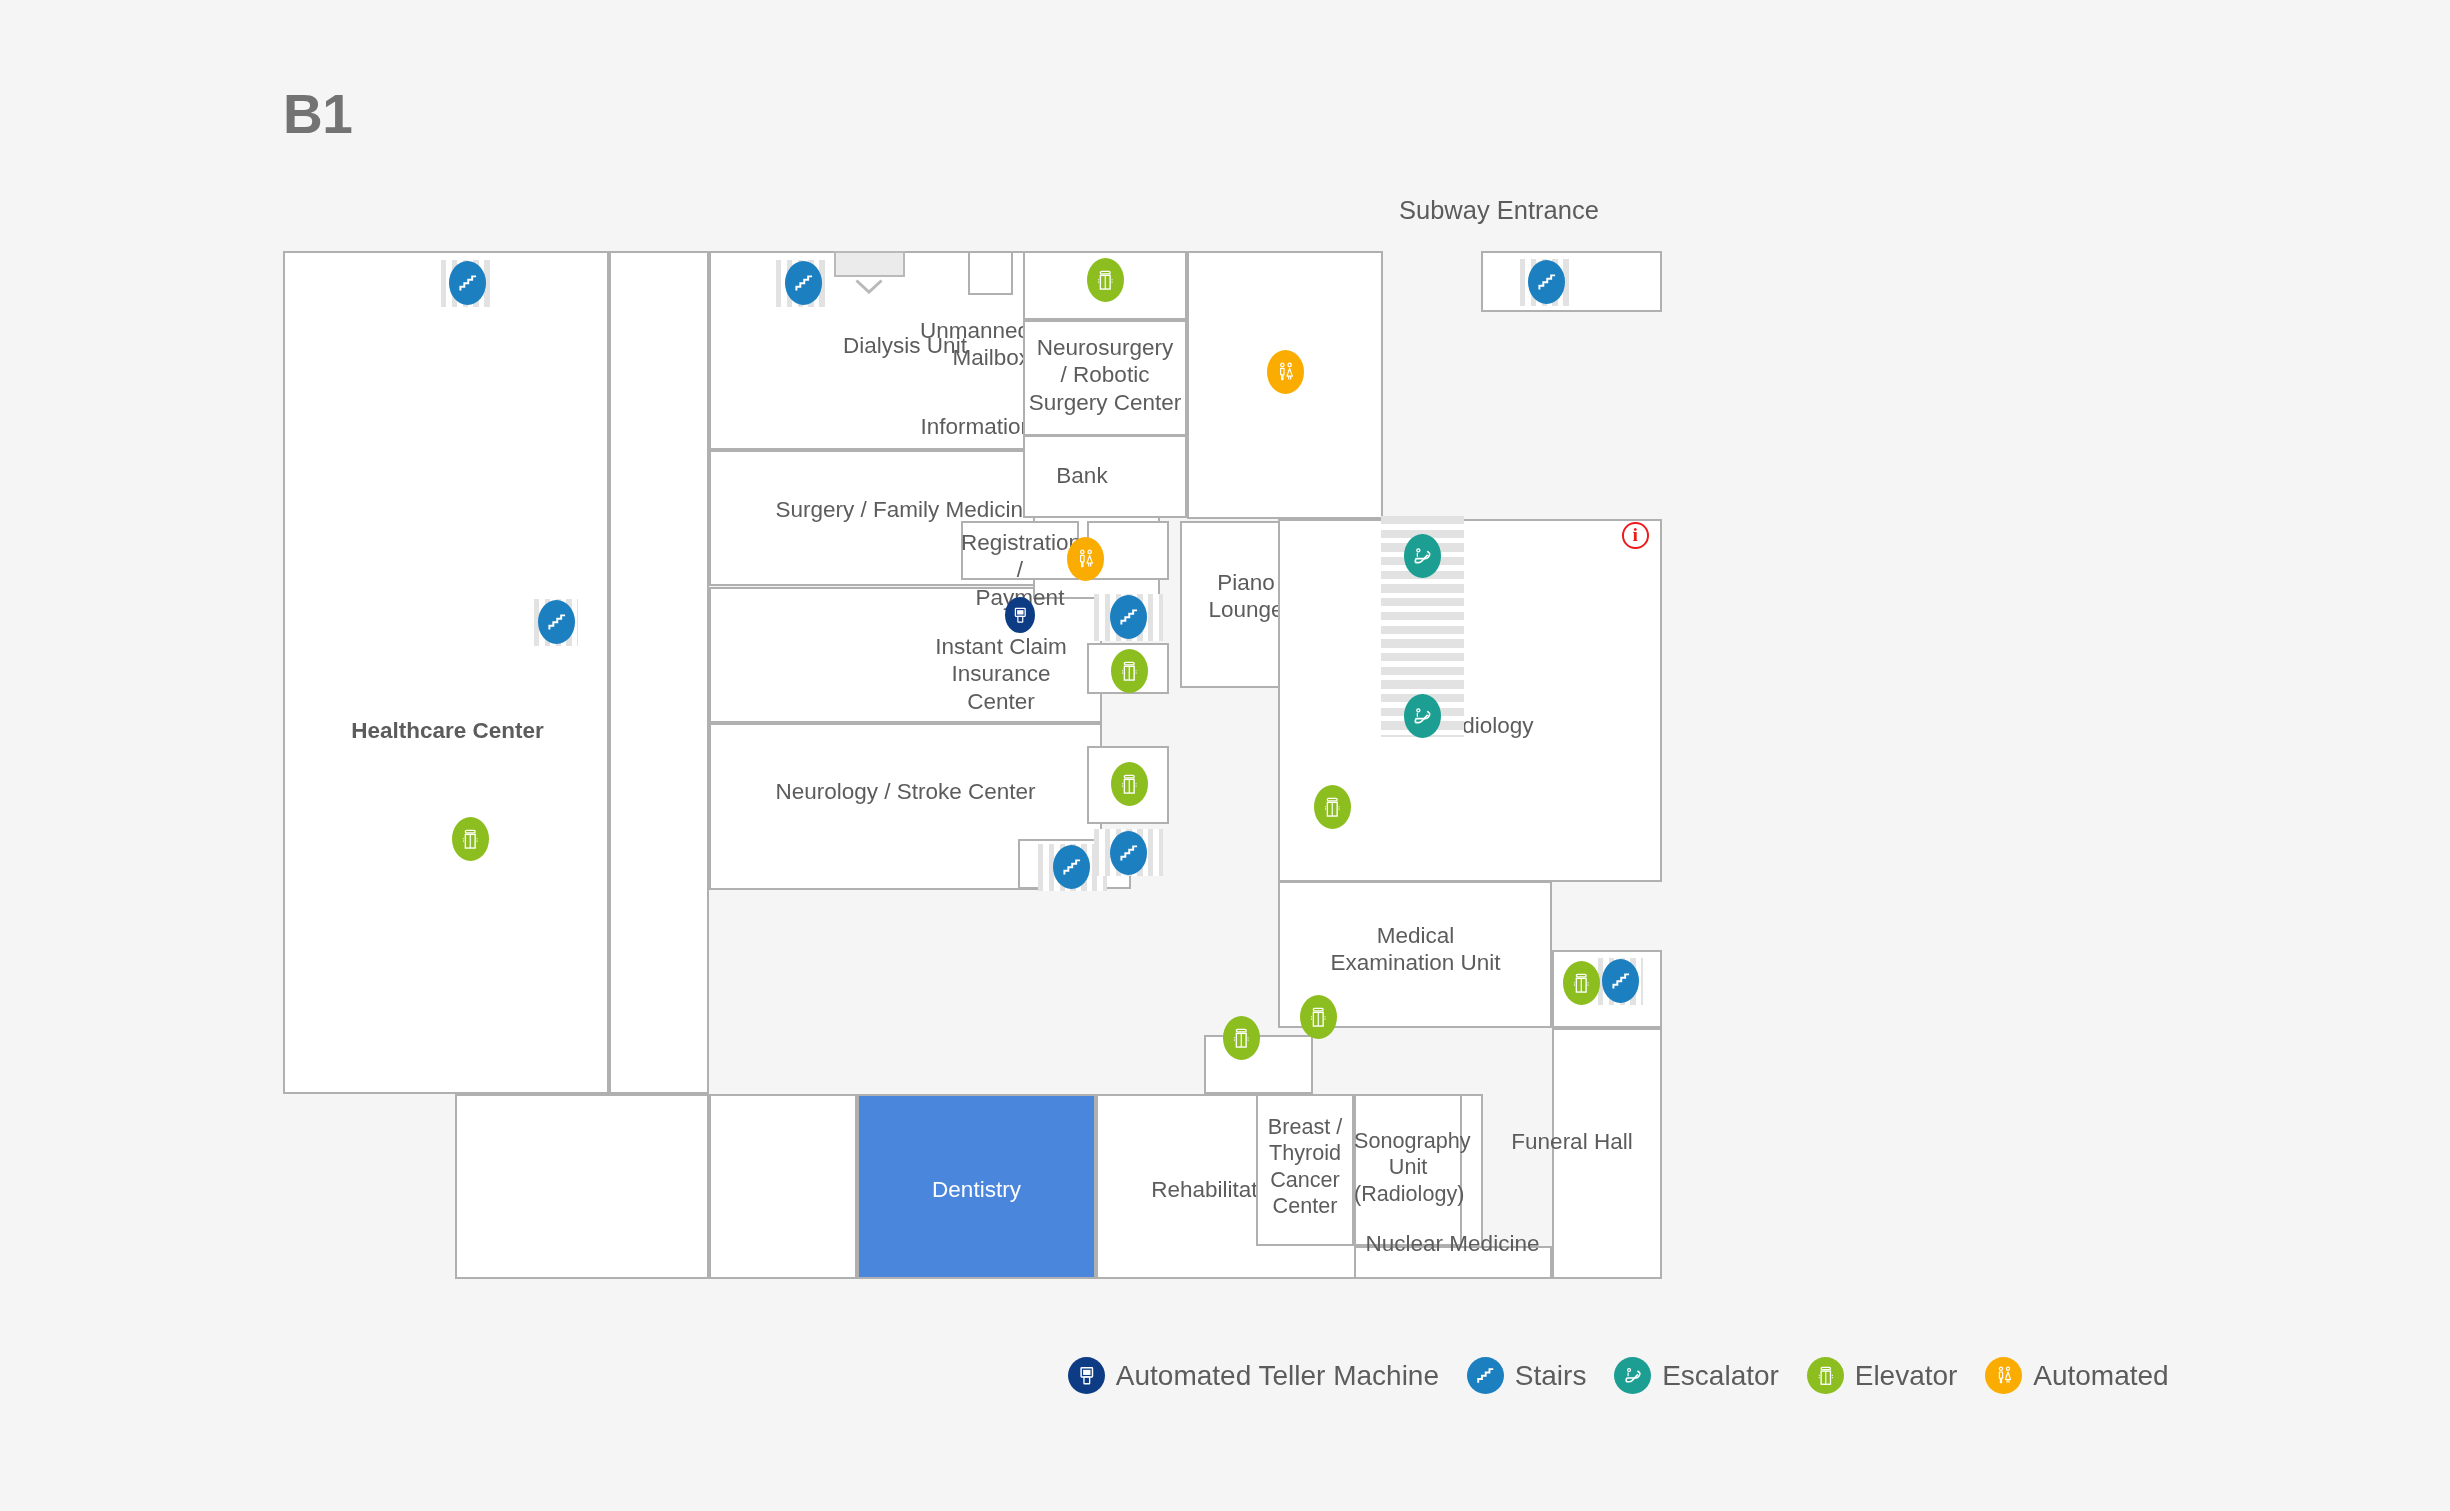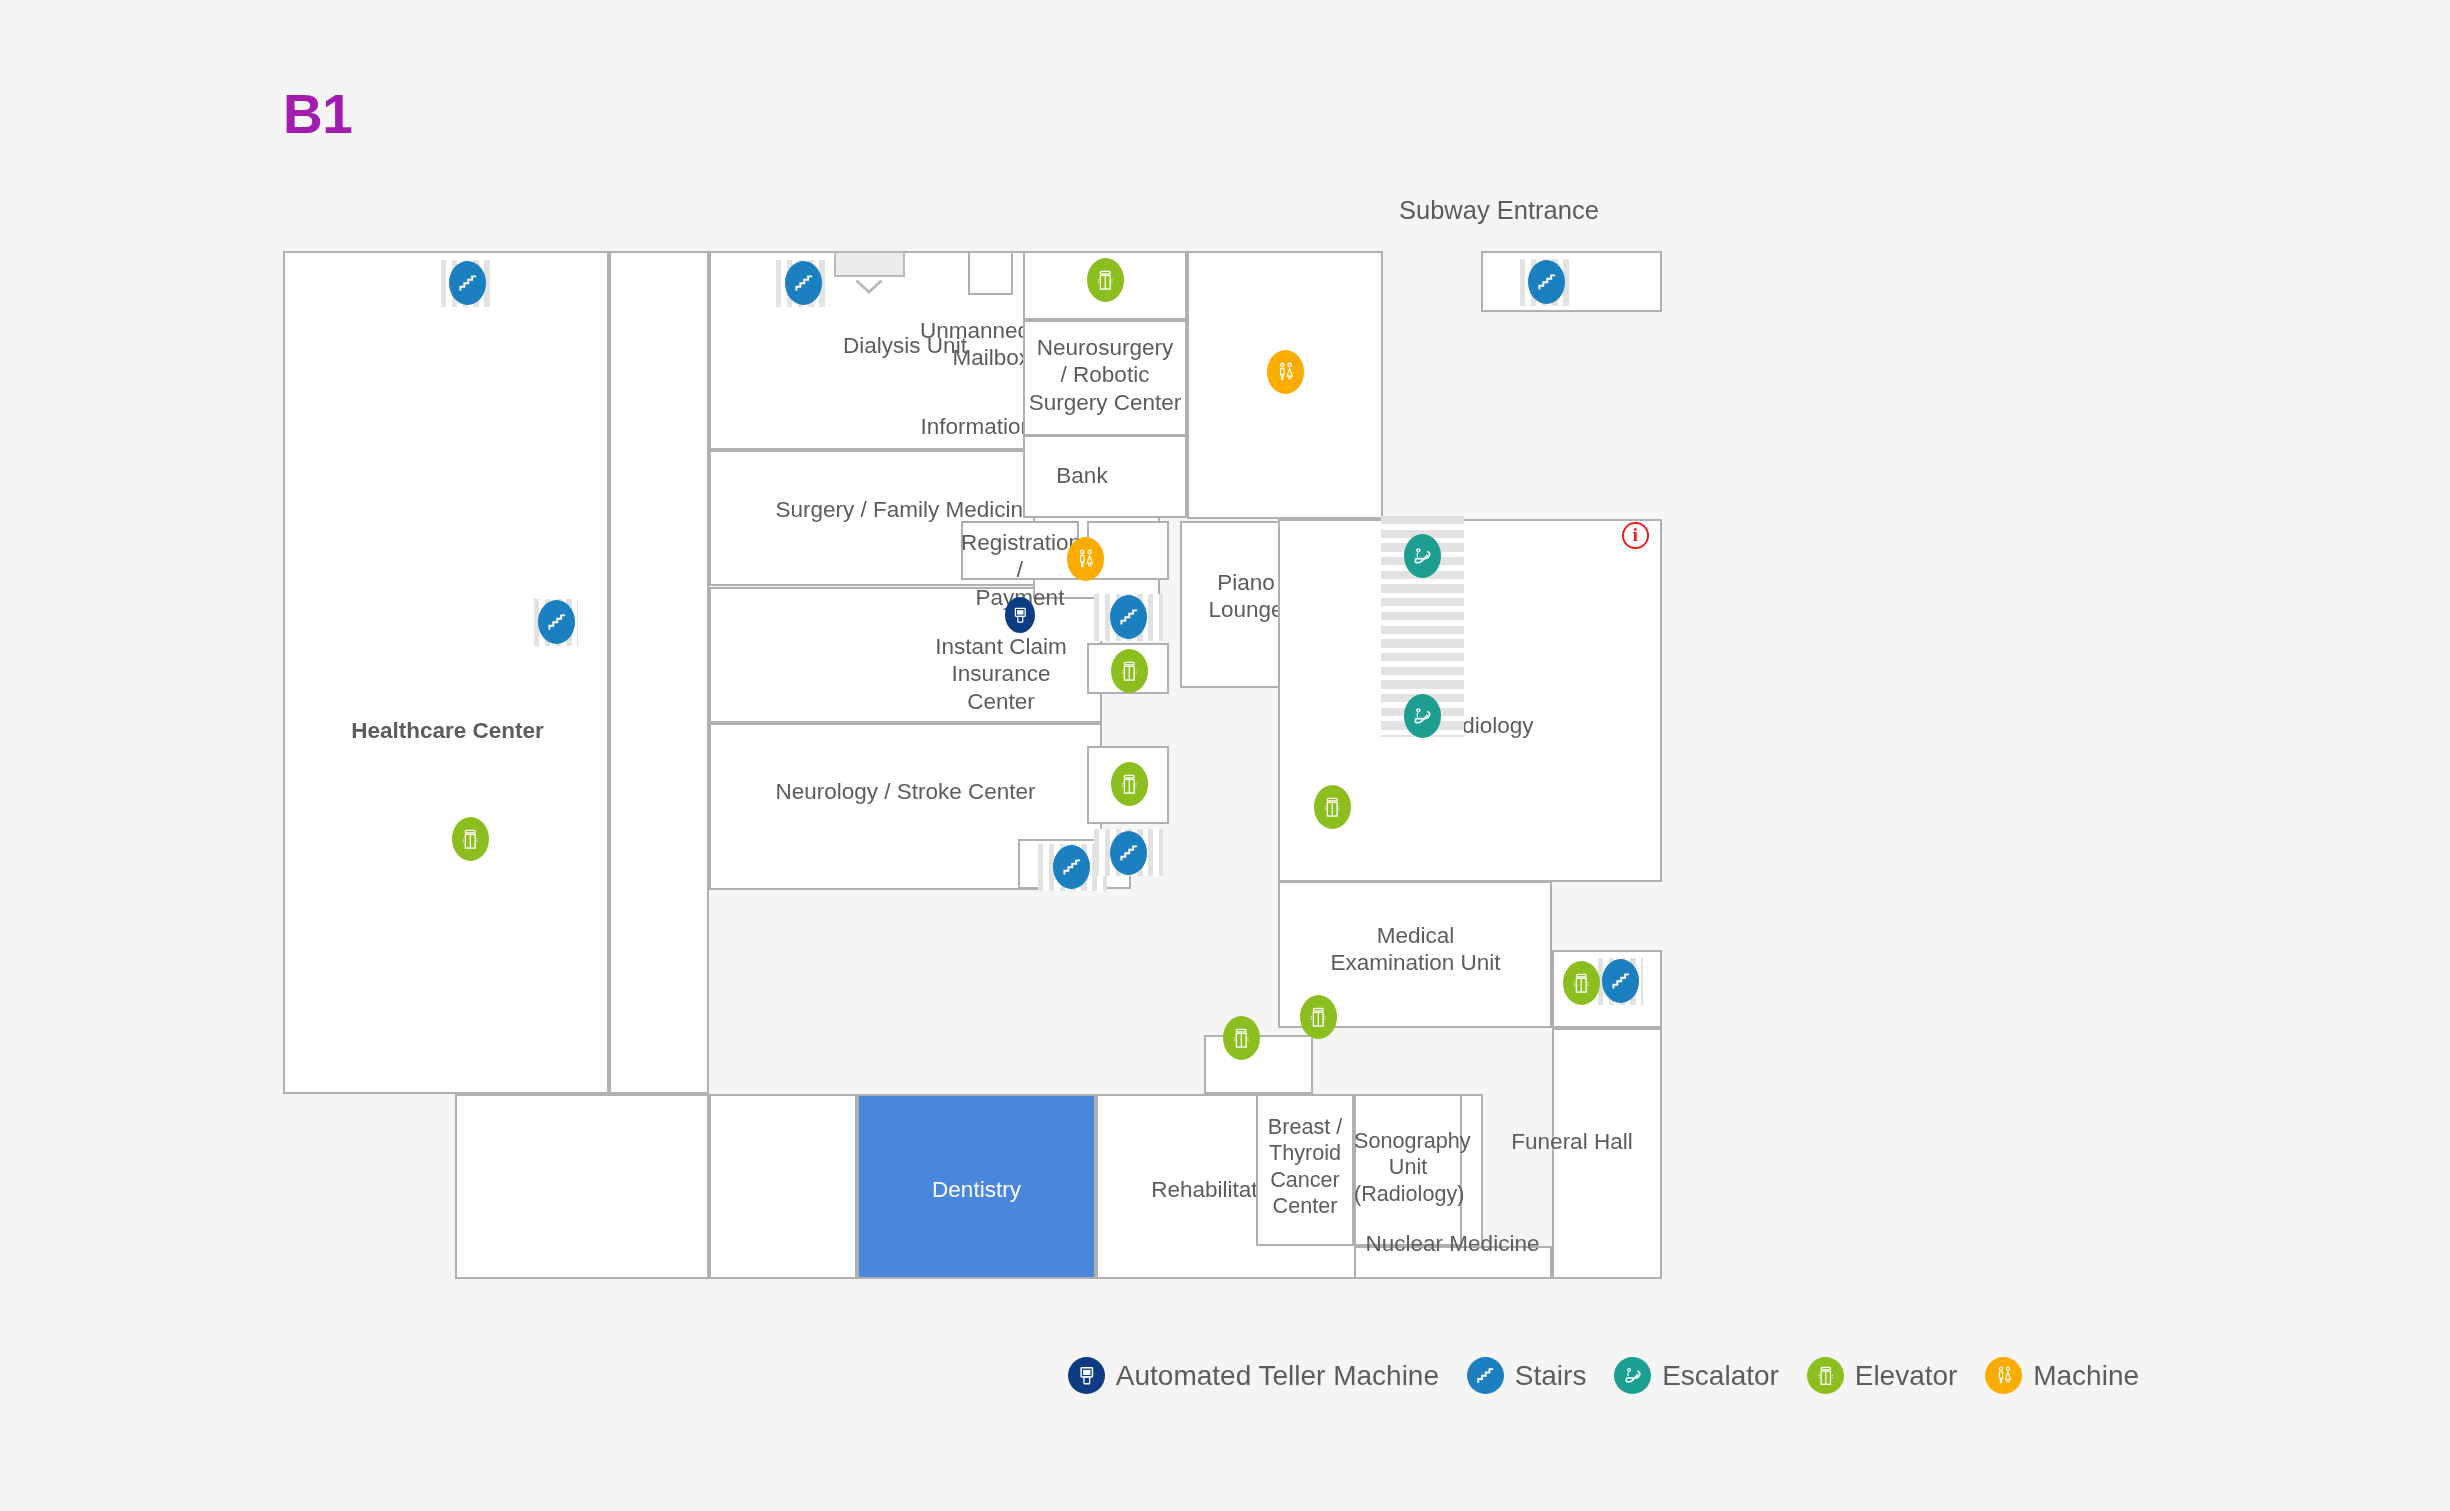--- a/index.html
+++ b/index.html
@@ -6,21 +6,21 @@
   html,body{margin:0;padding:0;}
   body{
     width:2614px;height:1511px;
     background:#f5f5f5;
     font-family:"Liberation Sans", sans-serif;
     overflow:hidden;
     position:relative;
   }
   #floor-title{
     position:absolute;left:283px;top:87px;
-    font-size:55px;font-weight:bold;color:#a21caf;
+    font-size:55px;font-weight:bold;color:#737373;
     letter-spacing:-0.5px;line-height:1;
   }
   #subway-label{
     position:absolute;left:1399px;top:196px;
     font-size:25.5px;color:#5c5c5c;white-space:nowrap;
   }
   
   #map{
     position:absolute;left:283px;top:251px;
     width:2043px;height:1028px;
@@ -460,17 +460,17 @@
   <div class="leg-item" style="margin-right:0;">
     <div class="leg-badge" style="background:#fbac00;">
       <svg width="22.5" height="22.5" viewBox="0 0 48 48">
         <circle cx="17" cy="10" r="3.4" fill="none" stroke="#fff" stroke-width="2.6"></circle>
         <path d="M13.5 17 h7 v13 h-2.2 v10 h-2.6 v-10 h-2.2 z" fill="none" stroke="#fff" stroke-width="2.4" stroke-linejoin="round"></path>
         <circle cx="32" cy="10" r="3.4" fill="none" stroke="#fff" stroke-width="2.6"></circle>
         <path d="M32 17 L26.5 33 h11 z" fill="none" stroke="#fff" stroke-width="2.4" stroke-linejoin="round"></path>
         <path d="M30 33 v7 M34 33 v7" fill="none" stroke="#fff" stroke-width="2.4"></path>
       </svg>
     </div>
-    <div class="leg-text">Machine</div>
+    <div class="leg-text">Automated</div>
   </div>
 
 </div>
 
 
 </body></html>

